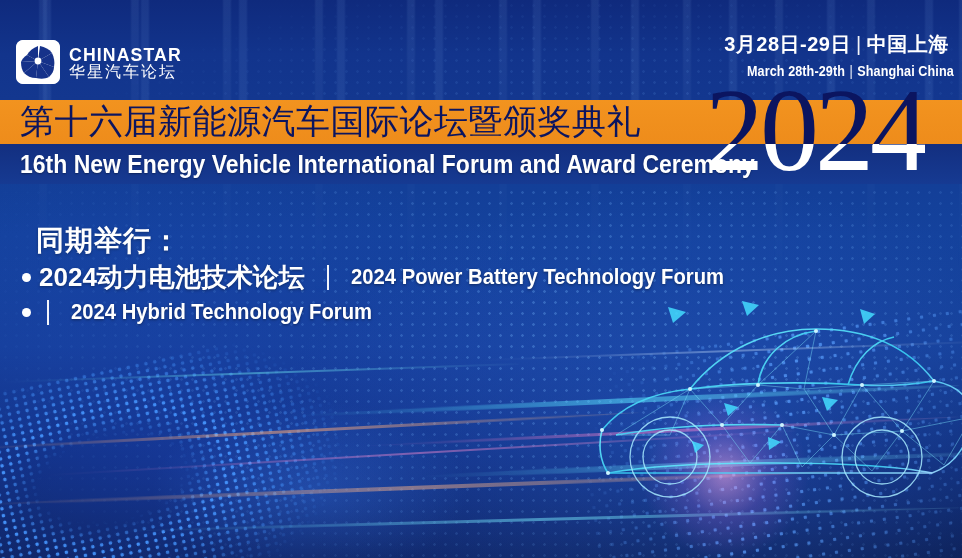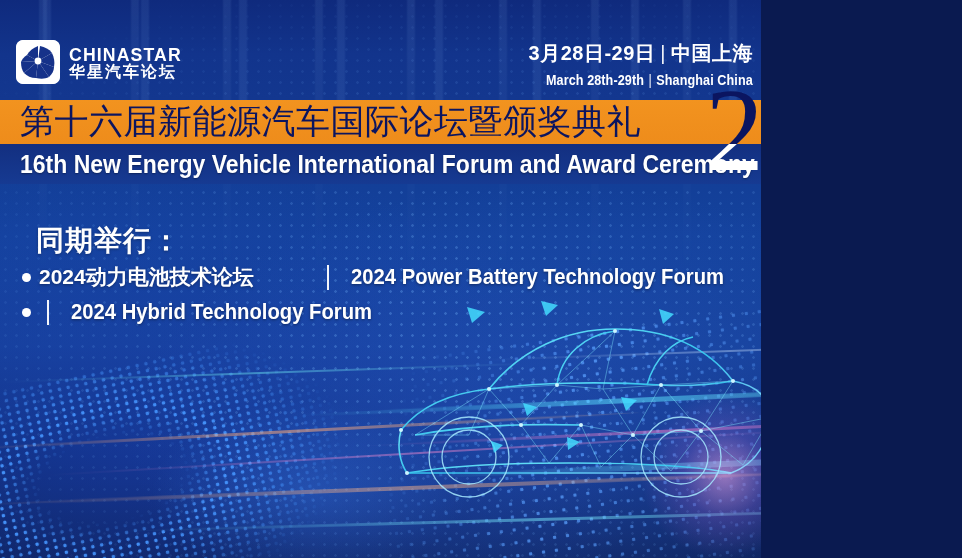--- a/index.html
+++ b/index.html
@@ -1,20 +1,20 @@
 <!DOCTYPE html>
 <html><head>
 <meta charset="utf-8">
 <style>
   * { margin:0; padding:0; box-sizing:border-box; }
   html,body { width:962px; height:558px; overflow:hidden; background:#0a1a50; }
   body { font-family:"Liberation Sans", sans-serif; }
 
   .poster{
-    position:relative; width:761px; height:558px; overflow:hidden;
+    position:relative; width:962px; height:558px; overflow:hidden;
     background:
       radial-gradient(ellipse 600px 360px at 72% 78%, rgba(40,90,200,.55) 0%, rgba(10,25,80,0) 70%),
       radial-gradient(ellipse 700px 420px at 18% 82%, rgba(30,70,190,.45) 0%, rgba(8,20,70,0) 72%),
       linear-gradient(180deg,#14368e 0%,#11398f 18%,#14429d 42%,#153f96 62%,#0e2a72 82%,#0b1c4e 100%);
   }
 
   
   .dotgrid{
     position:absolute; inset:0;
     background-image:radial-gradient(circle, rgba(120,185,255,.40) 1px, rgba(0,0,0,0) 1.6px);
@@ -78,23 +78,23 @@
     -webkit-mask-image:radial-gradient(ellipse 260px 150px at 42% 42%, rgba(0,0,0,0) 28%, #000 45%, rgba(0,0,0,.5) 70%, rgba(0,0,0,0) 92%);
     mask-image:radial-gradient(ellipse 260px 150px at 42% 42%, rgba(0,0,0,0) 28%, #000 45%, rgba(0,0,0,.5) 70%, rgba(0,0,0,0) 92%);
     transform:rotate(-12deg); pointer-events:none;
   }
 
   
   .logo-wrap{ position:absolute; left:16px; top:40px; display:flex; align-items:center; gap:9px; }
   .logo-mark{ width:44px; height:44px; border-radius:8px; background:#fff; position:relative; flex:none; }
   .logo-text{ display:flex; flex-direction:column; line-height:1; }
   .logo-en{ color:#fff; font-weight:700; font-size:19px; letter-spacing:1.2px; font-family:"Liberation Sans Narrow","Liberation Sans",sans-serif; transform:scaleX(.93); transform-origin:left center; }
-  .logo-cn{ color:#fff; font-weight:700; font-size:16px; letter-spacing:2px; margin-top:0; }
-
-  .datebox{ position:absolute; right:8px; top:40px; text-align:right; }
+  .logo-cn{ color:#fff; font-weight:400; font-size:16px; letter-spacing:2px; margin-top:0; }
+
+  .datebox{ position:absolute; right:8px; top:31px; }
   .date-cn{ color:#fff; font-size:20px; font-weight:700; letter-spacing:.5px; white-space:nowrap; }
   .date-en{ color:#fff; font-size:14px; font-weight:700; margin-top:5px; letter-spacing:.1px; white-space:nowrap;
             font-family:"Liberation Sans Narrow","Liberation Sans",sans-serif; transform:scaleX(.9); transform-origin:right center; }
   .sep{ font-weight:400; padding:0 5px; opacity:.95; }
 
   
   .orange-band{
     position:absolute; left:0; top:100px; width:100%; height:44px;
     background:linear-gradient(180deg,#f2931f 0%,#ee8c1b 100%);
   }
@@ -114,21 +114,21 @@
   }
   .year-top, .year-bot{ position:absolute; left:705px; top:72px; font-size:118px; font-weight:400; line-height:1; letter-spacing:-4px; font-family:"Liberation Serif",serif; white-space:nowrap; }
   .year-top{ color:#0b1560; clip-path:inset(0 0 calc(100% - 72px) 0); z-index:7; }
   .year-bot{ color:#ffffff; clip-path:inset(72px 0 0 0); z-index:7; }
 
   
   .forum-head{ position:absolute; left:36px; top:222px; color:#fff; font-size:28px; font-weight:700; letter-spacing:1px; z-index:6; text-shadow:0 1px 3px rgba(0,0,0,.3); }
   .forum-list{ position:absolute; left:22px; top:262px; z-index:6; }
   .frow{ display:flex; align-items:center; height:30px; margin-bottom:5px; }
   .bullet{ width:9px; height:9px; border-radius:50%; background:#fff; flex:none; margin-right:8px; }
-  .fcn{ color:#fff; font-size:21px; font-weight:700; white-space:nowrap; width:280px; text-shadow:0 1px 3px rgba(0,0,0,.35); }
+  .fcn{ color:#fff; font-size:26px; font-weight:700; white-space:nowrap; width:280px; text-shadow:0 1px 3px rgba(0,0,0,.35); }
   .fbar{ width:2px; height:25px; background:#fff; margin:0 22px 0 8px; flex:none; opacity:.95; }
   .fen{ color:#fff; font-size:22px; font-weight:700; white-space:nowrap;
         font-family:"Liberation Sans Narrow","Liberation Sans",sans-serif; transform:scaleX(.92); transform-origin:left center;
         text-shadow:0 1px 3px rgba(0,0,0,.4); }
 
   .car{ position:absolute; right:-10px; top:285px; width:400px; height:270px; z-index:3; pointer-events:none; }
 </style>
 </head>
 <body>
 

